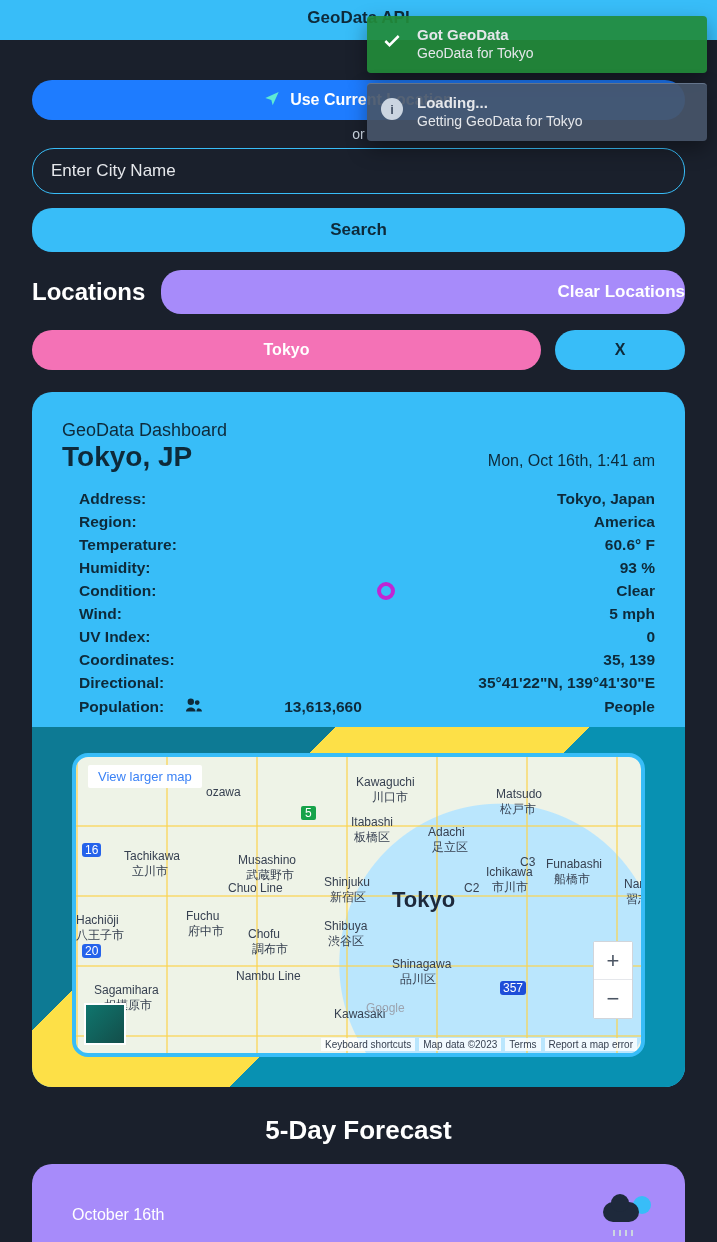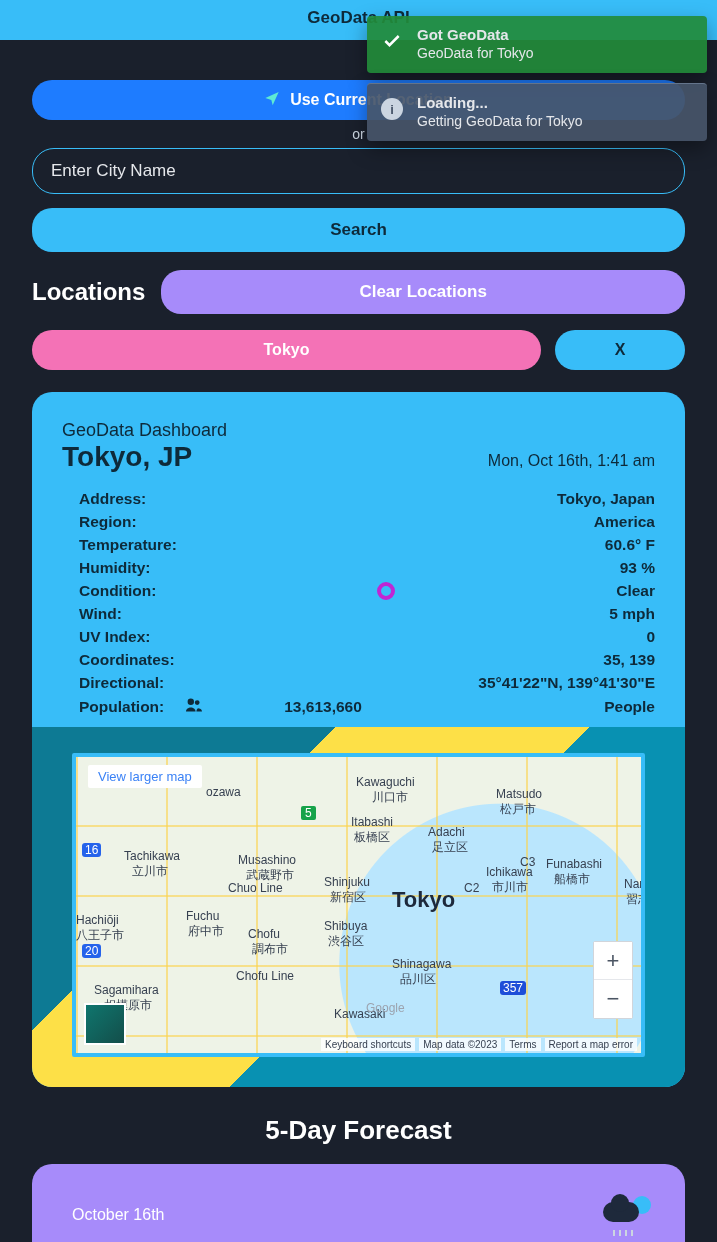--- a/index.html
+++ b/index.html
@@ -69,20 +69,21 @@
   .btn-clear {
     flex: 1;
     background: #a78bfa;
     color: #fff;
     border: none;
     border-radius: 20px;
     padding: 12px 0;
     font-size: 17px;
     font-weight: 600;
     cursor: pointer;
+    text-align: right;
   }
   .chip-row { display: flex; gap: 14px; margin-top: 16px; }
   .chip-city {
     flex: 1;
     background: #f472b6;
     color: #fff;
     border: none;
     border-radius: 20px;
     padding: 11px 0;
     font-size: 16px;
@@ -126,21 +127,21 @@
   .pop-mid { flex:1; display:flex; align-items:center; gap: 80px; }
   .pop-icon svg { fill:#0e2a3a; }
   .map-wrap {
     margin: 8px -30px 0;
     position: relative;
     height: 360px;
     background: linear-gradient(135deg,#0d7a94 0 30%, #fde047 30% 55%, #0891b2 55%);
   }
   .map-inner {
     position:absolute; left:40px; right:40px; top: 26px; bottom: 30px;
-    border: 4px solid #38bdf8; border-radius: 2px;
+    border: 4px solid #38bdf8; border-radius: 16px;
     background: #eef3e7;
     overflow: hidden;
     padding-left: 36px;
   }
   .map-larger {
     position:absolute; top:8px; left:12px;
     background:#fff; color:#3b82f6;
     font-size: 13px; padding: 4px 10px; border-radius: 2px;
   }
   .map-roads {
@@ -346,21 +347,21 @@
           <span style="top:156px;left:0px">Hachiōji</span>
           <span style="top:170px;left:0px">八王子市</span>
           <span style="top:152px;left:110px">Fuchu</span>
           <span style="top:166px;left:112px">府中市</span>
           <span style="top:170px;left:172px">Chofu</span>
           <span style="top:184px;left:176px">調布市</span>
           <span style="top:162px;left:248px">Shibuya</span>
           <span style="top:176px;left:252px">渋谷区</span>
           <span style="top:200px;left:316px">Shinagawa</span>
           <span style="top:214px;left:324px">品川区</span>
-          <span style="top:212px;left:160px">Chofu Line</span>
+          <span style="top:212px;left:160px">Nambu Line</span>
           <span style="top:226px;left:18px">Sagamihara</span>
           <span style="top:240px;left:28px">相模原市</span>
           <span style="top:250px;left:258px">Kawasaki</span>
           <span style="top:244px;left:290px;color:#9ca3af">Google</span>
           <span style="top:49px;left:225px;background:#16a34a;color:#fff;padding:0 4px;border-radius:2px">5</span>
           <span style="top:86px;left:6px;background:#2563eb;color:#fff;padding:0 3px;border-radius:3px">16</span>
           <span style="top:187px;left:6px;background:#2563eb;color:#fff;padding:0 3px;border-radius:3px">20</span>
           <span style="top:224px;left:424px;background:#1d4ed8;color:#fff;padding:0 3px;border-radius:3px">357</span>
         </div>
         <div class="sat-thumb"></div>

